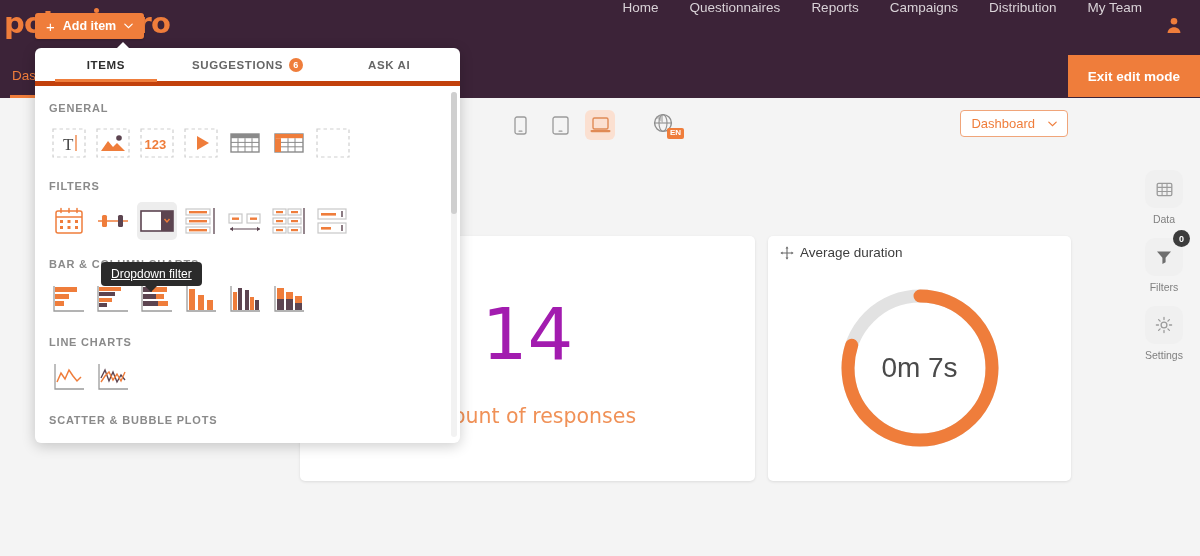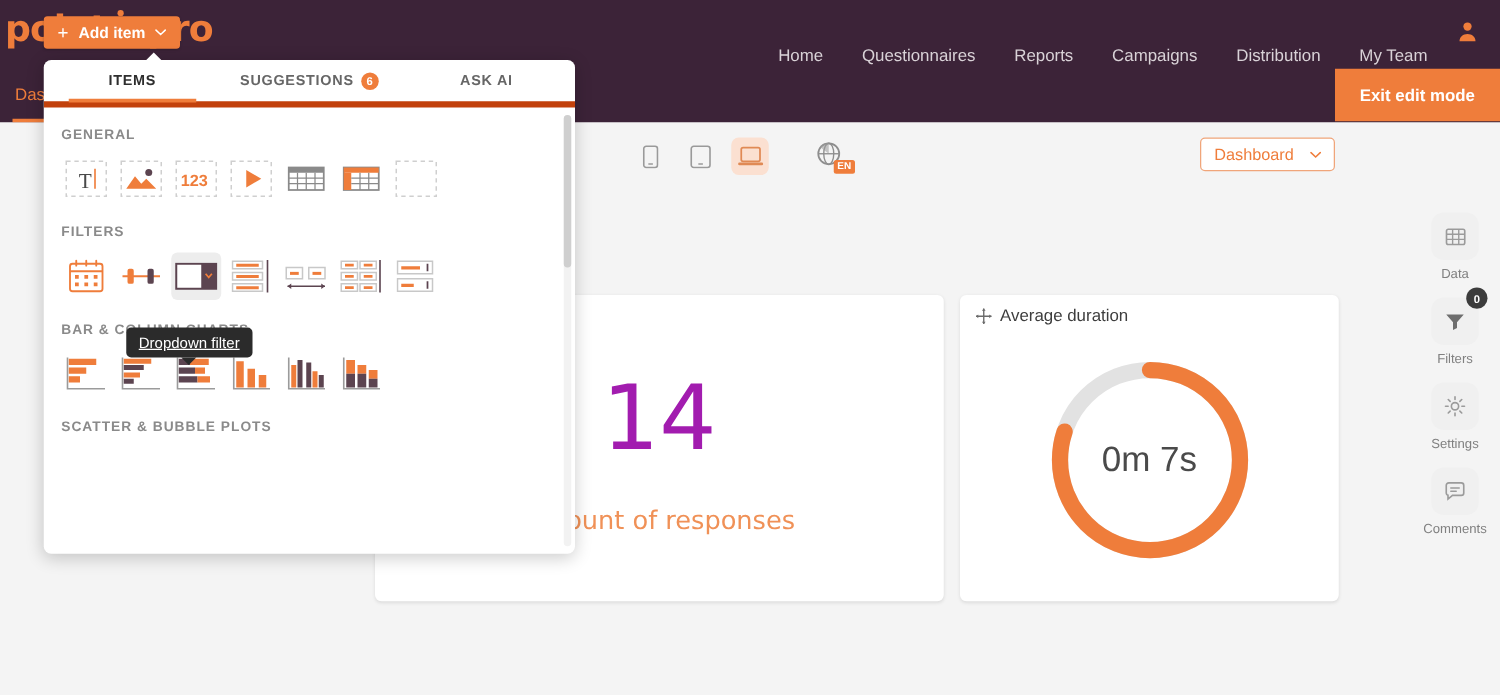--- a/index.html
+++ b/index.html
@@ -20,21 +20,21 @@
     position:absolute; left:4px; top:6px;
     font-size:29px; font-weight:700; color:#ef7d3b;
     letter-spacing:-.8px; font-family:"DejaVu Sans", sans-serif;
   }
   .logo-dot {
     position:absolute; left:94px; top:8px;
     width:5px; height:5px; border-radius:50%; background:#ef7d3b;
   }
   .navlist {
     position:absolute; right:58px; top:0; height:52px;
-    display:flex; align-items:flex-end; gap:31px;
+    display:flex; align-items:flex-start; gap:31px;
   }
   .navitem {
     color:#d9d2d7; font-size:13.5px; cursor:pointer; white-space:nowrap;
   }
   .avatar-btn {
     position:absolute; right:14px; top:13px; width:24px; height:24px;
     display:flex; align-items:center; justify-content:center; cursor:pointer;
   }
 
   
@@ -361,29 +361,20 @@
     <div class="rail-item" style="top:208px">
       <div class="rail-ico">
         <svg width="18" height="18" viewBox="0 0 18 18">
           <circle cx="9" cy="9" r="2.9" fill="none" stroke="#9b9b9b" stroke-width="1.3"></circle>
           <path d="M9 1.4v2.1M9 14.5v2.1M1.4 9h2.1M14.5 9h2.1M3.6 3.6l1.5 1.5M12.9 12.9l1.5 1.5M14.4 3.6l-1.5 1.5M5.1 12.9l-1.5 1.5" stroke="#9b9b9b" stroke-width="1.3" stroke-linecap="round"></path>
         </svg>
       </div>
       <div class="rail-lbl">Settings</div>
     </div>
 
-    <div class="rail-item" style="top:276px">
-      <div class="rail-ico">
-        <svg width="18" height="18" viewBox="0 0 18 18">
-          <path d="M2 4.3a2 2 0 0 1 2-2h10a2 2 0 0 1 2 2v6a2 2 0 0 1-2 2H7l-3.6 3v-3H4a2 2 0 0 1-2-2z" fill="none" stroke="#9b9b9b" stroke-width="1.3"></path>
-          <path d="M5.6 6.4h6.8M5.6 9h4.4" stroke="#9b9b9b" stroke-width="1.1" stroke-linecap="round"></path>
-        </svg>
-      </div>
-      <div class="rail-lbl">Comments</div>
-    </div>
   </div>
 
   <button class="add-item">
     <span class="add-plus">+</span>
     <span>Add item</span>
     <svg width="9" height="6" viewBox="0 0 9 6">
       <path d="M.8 1.1 4.5 4.6 8.2 1.1" fill="none" stroke="#fff" stroke-width="1.2" stroke-linecap="round"></path>
     </svg>
   </button>
   <div class="panel-arrow"></div>
@@ -600,20 +591,38 @@
               <rect x="5" y="15" width="7" height="11" fill="#5c4450"></rect>
               <rect x="14" y="8" width="7" height="7" fill="#ef7d3b"></rect>
               <rect x="14" y="15" width="7" height="11" fill="#5c4450"></rect>
               <rect x="23" y="12" width="7" height="7" fill="#ef7d3b"></rect>
               <rect x="23" y="19" width="7" height="7" fill="#5c4450"></rect>
             </svg>
           </div>
         </div>
       </div>
 
+      <div class="sec">
+        <div class="sec-title">LINE CHARTS</div>
+        <div class="icon-row">
+          <div class="icon-cell">
+            <svg width="34" height="30" viewBox="0 0 34 30">
+              <path d="M3 2v25h29" fill="none" stroke="#9b9b9b" stroke-width="1.3"></path>
+              <path d="M5 20 9 11 13 17 17 8 21 14 25 19 29 15" fill="none" stroke="#ef7d3b" stroke-width="1.5"></path>
+            </svg>
+          </div>
+          <div class="icon-cell">
+            <svg width="34" height="30" viewBox="0 0 34 30">
+              <path d="M3 2v25h29" fill="none" stroke="#9b9b9b" stroke-width="1.3"></path>
+              <path d="M5 16 9 8 13 19 17 10 21 20 25 13 29 18" fill="none" stroke="#5c4450" stroke-width="1.4"></path>
+              <path d="M5 20 9 14 13 10 17 18 21 12 25 19 29 10" fill="none" stroke="#ef7d3b" stroke-width="1.4"></path>
+            </svg>
+          </div>
+        </div>
+      </div>
 
       <div class="sec">
         <div class="sec-title">SCATTER &amp; BUBBLE PLOTS</div>
       </div>
 
     </div>
 
     <div class="pscroll-track">
       <div class="pscroll-thumb"></div>
     </div>

